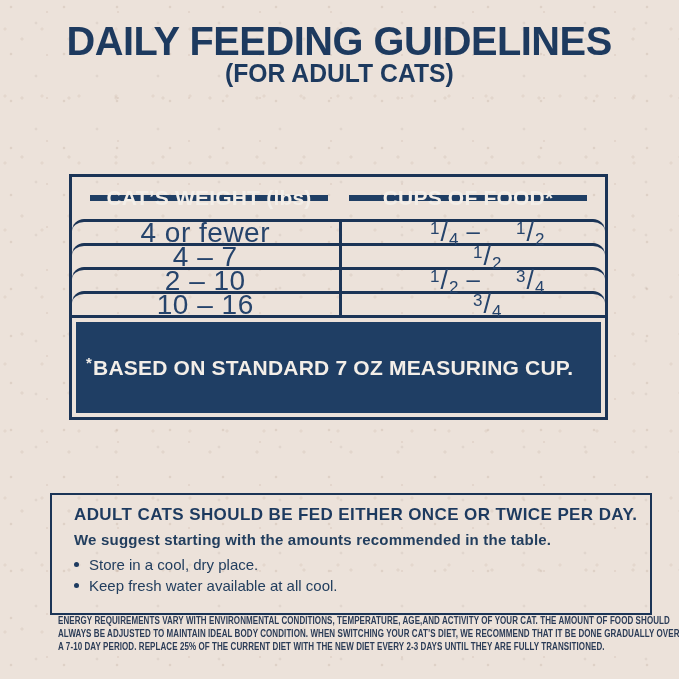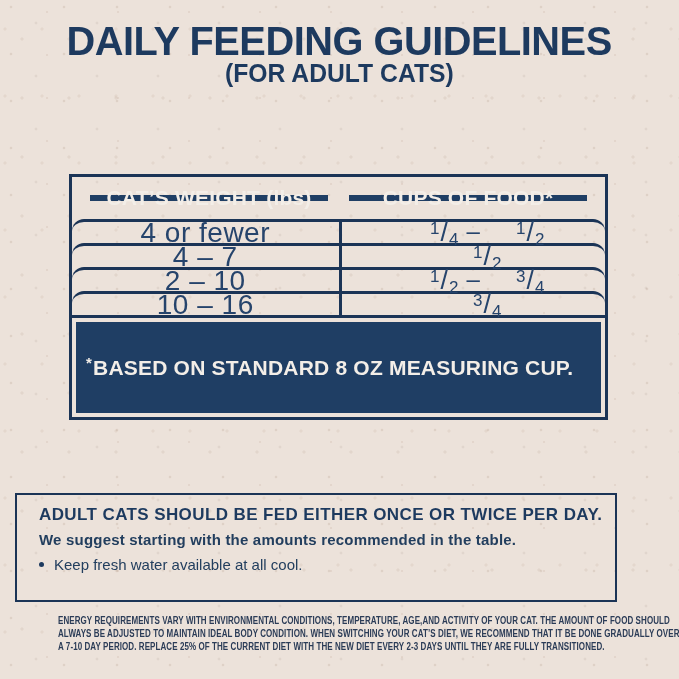--- a/index.html
+++ b/index.html
@@ -58,21 +58,21 @@
   .tfoot { flex:1; box-sizing:border-box; border-top:3px solid #1b3456; padding:4px; }
   .foot-band {
     height:100%; background:#1f3e64; color:#f3eee8;
     display:flex; align-items:center; padding-left:10px; box-sizing:border-box;
     font-weight:bold; font-size:21px; letter-spacing:0.2px; white-space:nowrap;
   }
   .foot-band .mark { display:inline-block; font-size:15px; transform:translateY(-5px); margin-right:1px; }
 
   
   .info-box {
-    position:absolute; left:15px; top:493px; width:602px; height:109px;
+    position:absolute; left:50px; top:493px; width:602px; height:122px;
     box-sizing:border-box; border:2px solid #1b3456;
     padding:10px 10px 0 22px;
   }
   .info-heading { font-size:17px; font-weight:bold; color:#1d3a5f; letter-spacing:0.4px; white-space:nowrap; }
   .info-sub     { font-size:15px; font-weight:bold; color:#223e5e; margin-top:6px; letter-spacing:0.2px; }
   .bullets { margin-top:8px; }
   .bullet { display:flex; align-items:center; margin-top:4px; font-size:15px; font-weight:500; color:#223e5e; }
   .dot { width:5px; height:5px; border-radius:50%; background:#1d3a5f; margin-right:10px; flex:0 0 auto; }
 
   
@@ -128,29 +128,33 @@
     <div class="trow">
       <div class="td td-weight">10 – 16</div>
       <div class="td td-cups">
         <span class="frac"><span class="fn">3</span><span class="fsl">/</span><span class="fd">4</span></span>
       </div>
     </div>
 
     <div class="tfoot">
       <div class="foot-band">
         <span class="mark">*</span>
-          <span>BASED ON STANDARD 8 OZ MEASURING CUP.</span>
+          <span>BASED ON STANDARD 7 OZ MEASURING CUP.</span>
       </div>
     </div>
   </div>
 
   <div class="info-box">
     <div class="info-heading">ADULT CATS SHOULD BE FED EITHER ONCE OR TWICE PER DAY.</div>
     <div class="info-sub">We suggest starting with the amounts recommended in the table.</div>
     <div class="bullets">
+      <div class="bullet">
+        <span class="dot"></span>
+        <span>Store in a cool, dry place.</span>
+      </div>
       <div class="bullet">
         <span class="dot"></span>
         <span>Keep fresh water available at all cool.</span>
       </div>
     </div>
   </div>
 
   <div class="fine-print">
     <div class="fp-line">ENERGY REQUIREMENTS VARY WITH ENVIRONMENTAL CONDITIONS, TEMPERATURE, AGE,AND ACTIVITY OF YOUR CAT. THE AMOUNT OF FOOD SHOULD</div>
     <div class="fp-line">ALWAYS BE ADJUSTED TO MAINTAIN IDEAL BODY CONDITION. WHEN SWITCHING YOUR CAT’S DIET, WE RECOMMEND THAT IT BE DONE GRADUALLY OVER</div>

